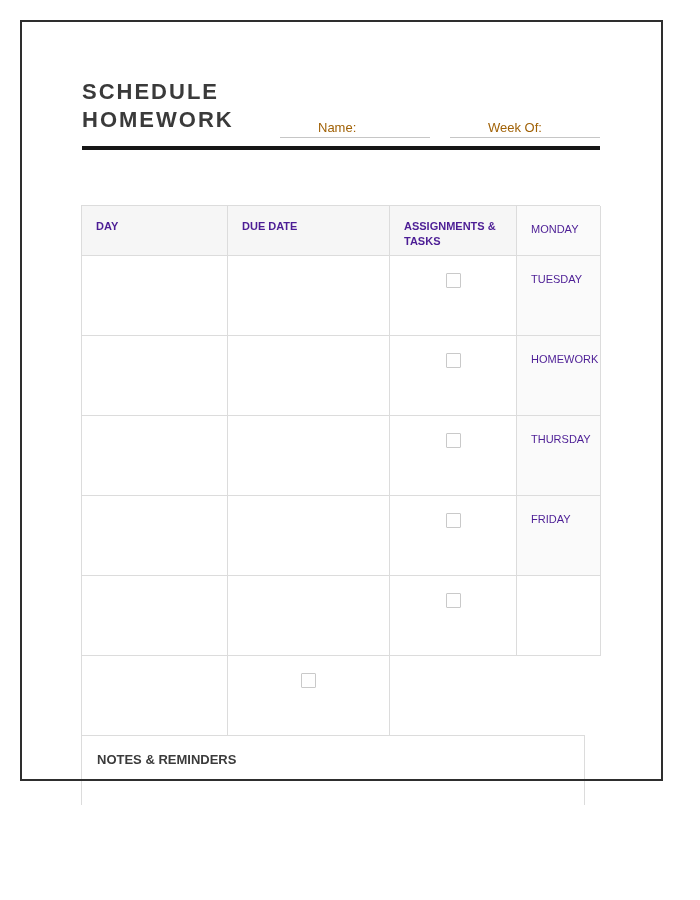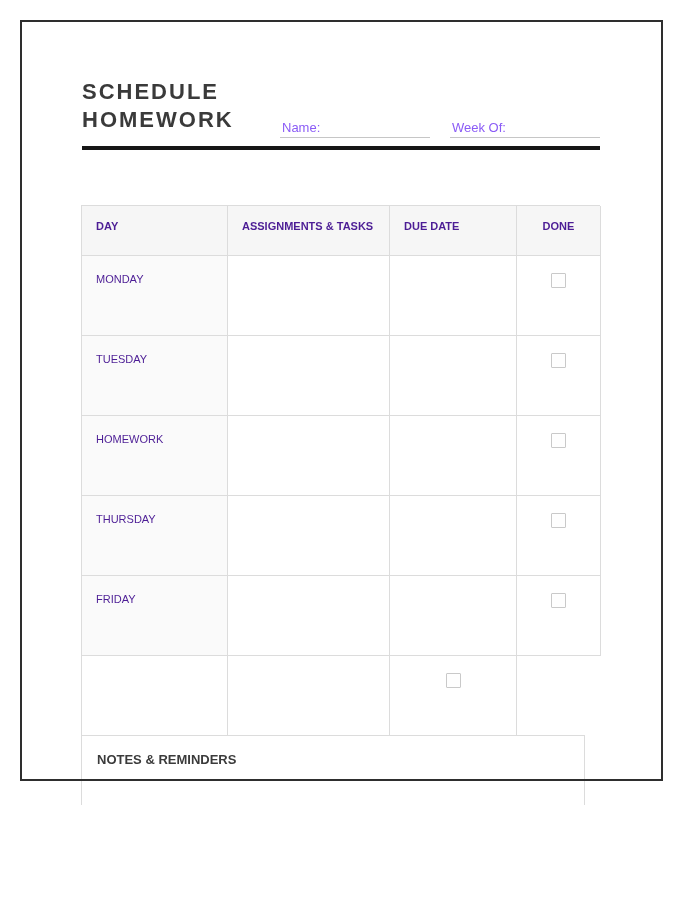--- a/index.html
+++ b/index.html
@@ -13,21 +13,21 @@
   }
 
   
   .title {
     position:absolute; left:82px; top:78px;
     font-size:22px; font-weight:bold; letter-spacing:2px;
     line-height:28px; color:#3a3a3a;
   }
 
   
-  .field-label { position:absolute; top:120px; font-size:13px; color:#8b5cf6; }
+  .field-label { position:absolute; top:120px; font-size:13px; color:#a16207;margin-left:36px; }
   .name-label { left:282px; }
   .week-label { left:452px; }
   .field-line { position:absolute; top:137px; height:1px; background:#c6c6c6; }
   .name-line { left:280px; width:150px; }
   .week-line { left:450px; width:150px; }
 
   
   .rule { position:absolute; left:82px; top:146px; width:518px; height:4px; background:#161616; }
 
   
@@ -72,23 +72,22 @@
   <div class="field-line name-line"></div>
 
   <div class="field-label week-label">Week Of:</div>
   <div class="field-line week-line"></div>
 
   <div class="rule"></div>
 
   <div class="sched-table">
 
     <div class="cell th">DAY</div>
+    <div class="cell th">DUE DATE</div>
     <div class="cell th">ASSIGNMENTS &amp; TASKS</div>
-    <div class="cell th">DUE DATE</div>
-    <div class="cell th th-done">DONE</div>
 
     <div class="cell day-cell">MONDAY</div>
     <div class="cell"></div>
     <div class="cell"></div>
     <div class="cell done-cell">
       <div class="checkbox"></div>
     </div>
 
     <div class="cell day-cell">TUESDAY</div>
     <div class="cell"></div>

